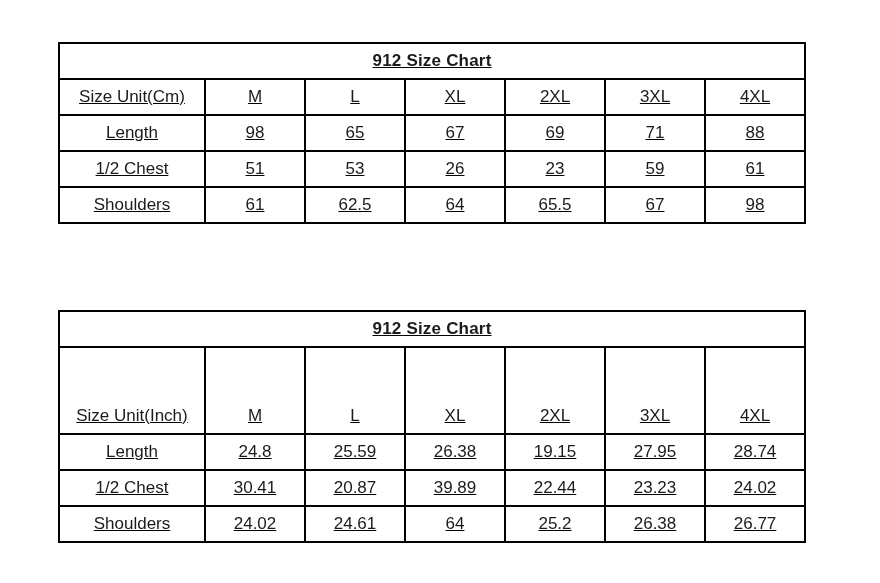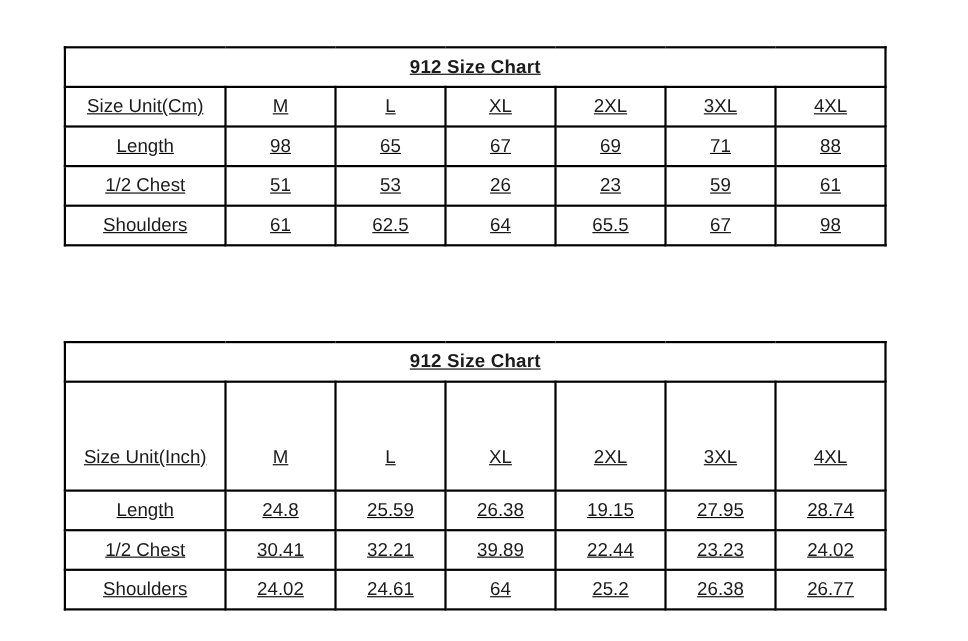--- a/index.html
+++ b/index.html
@@ -56,21 +56,21 @@
     font-size: 16.5px;
   }
   .col-label { width: 146px; }
   .col-size { width: 100px; }
 
   
   #chart-inch td.unit-cell,
   #chart-inch td.header-size {
     height: 78px;
     vertical-align: bottom;
-    padding-bottom: 19px;
+    padding-bottom: 7px;
     margin-top: 24px;
   }
 </style>
 </head>
 <body>
 
 <div class="page">
 
   <div class="chart-block" id="chart-cm">
     <table class="size-table">
@@ -156,21 +156,21 @@
           <td>24.8</td>
           <td>25.59</td>
           <td>26.38</td>
           <td>19.15</td>
           <td>27.95</td>
           <td>28.74</td>
         </tr>
         <tr>
           <td class="rowlabel">1/2 Chest</td>
           <td>30.41</td>
-          <td>32.21</td>
+          <td>20.87</td>
           <td>39.89</td>
           <td>22.44</td>
           <td>23.23</td>
           <td>24.02</td>
         </tr>
         <tr>
           <td class="rowlabel">Shoulders</td>
           <td>24.02</td>
           <td>24.61</td>
           <td>64</td>

